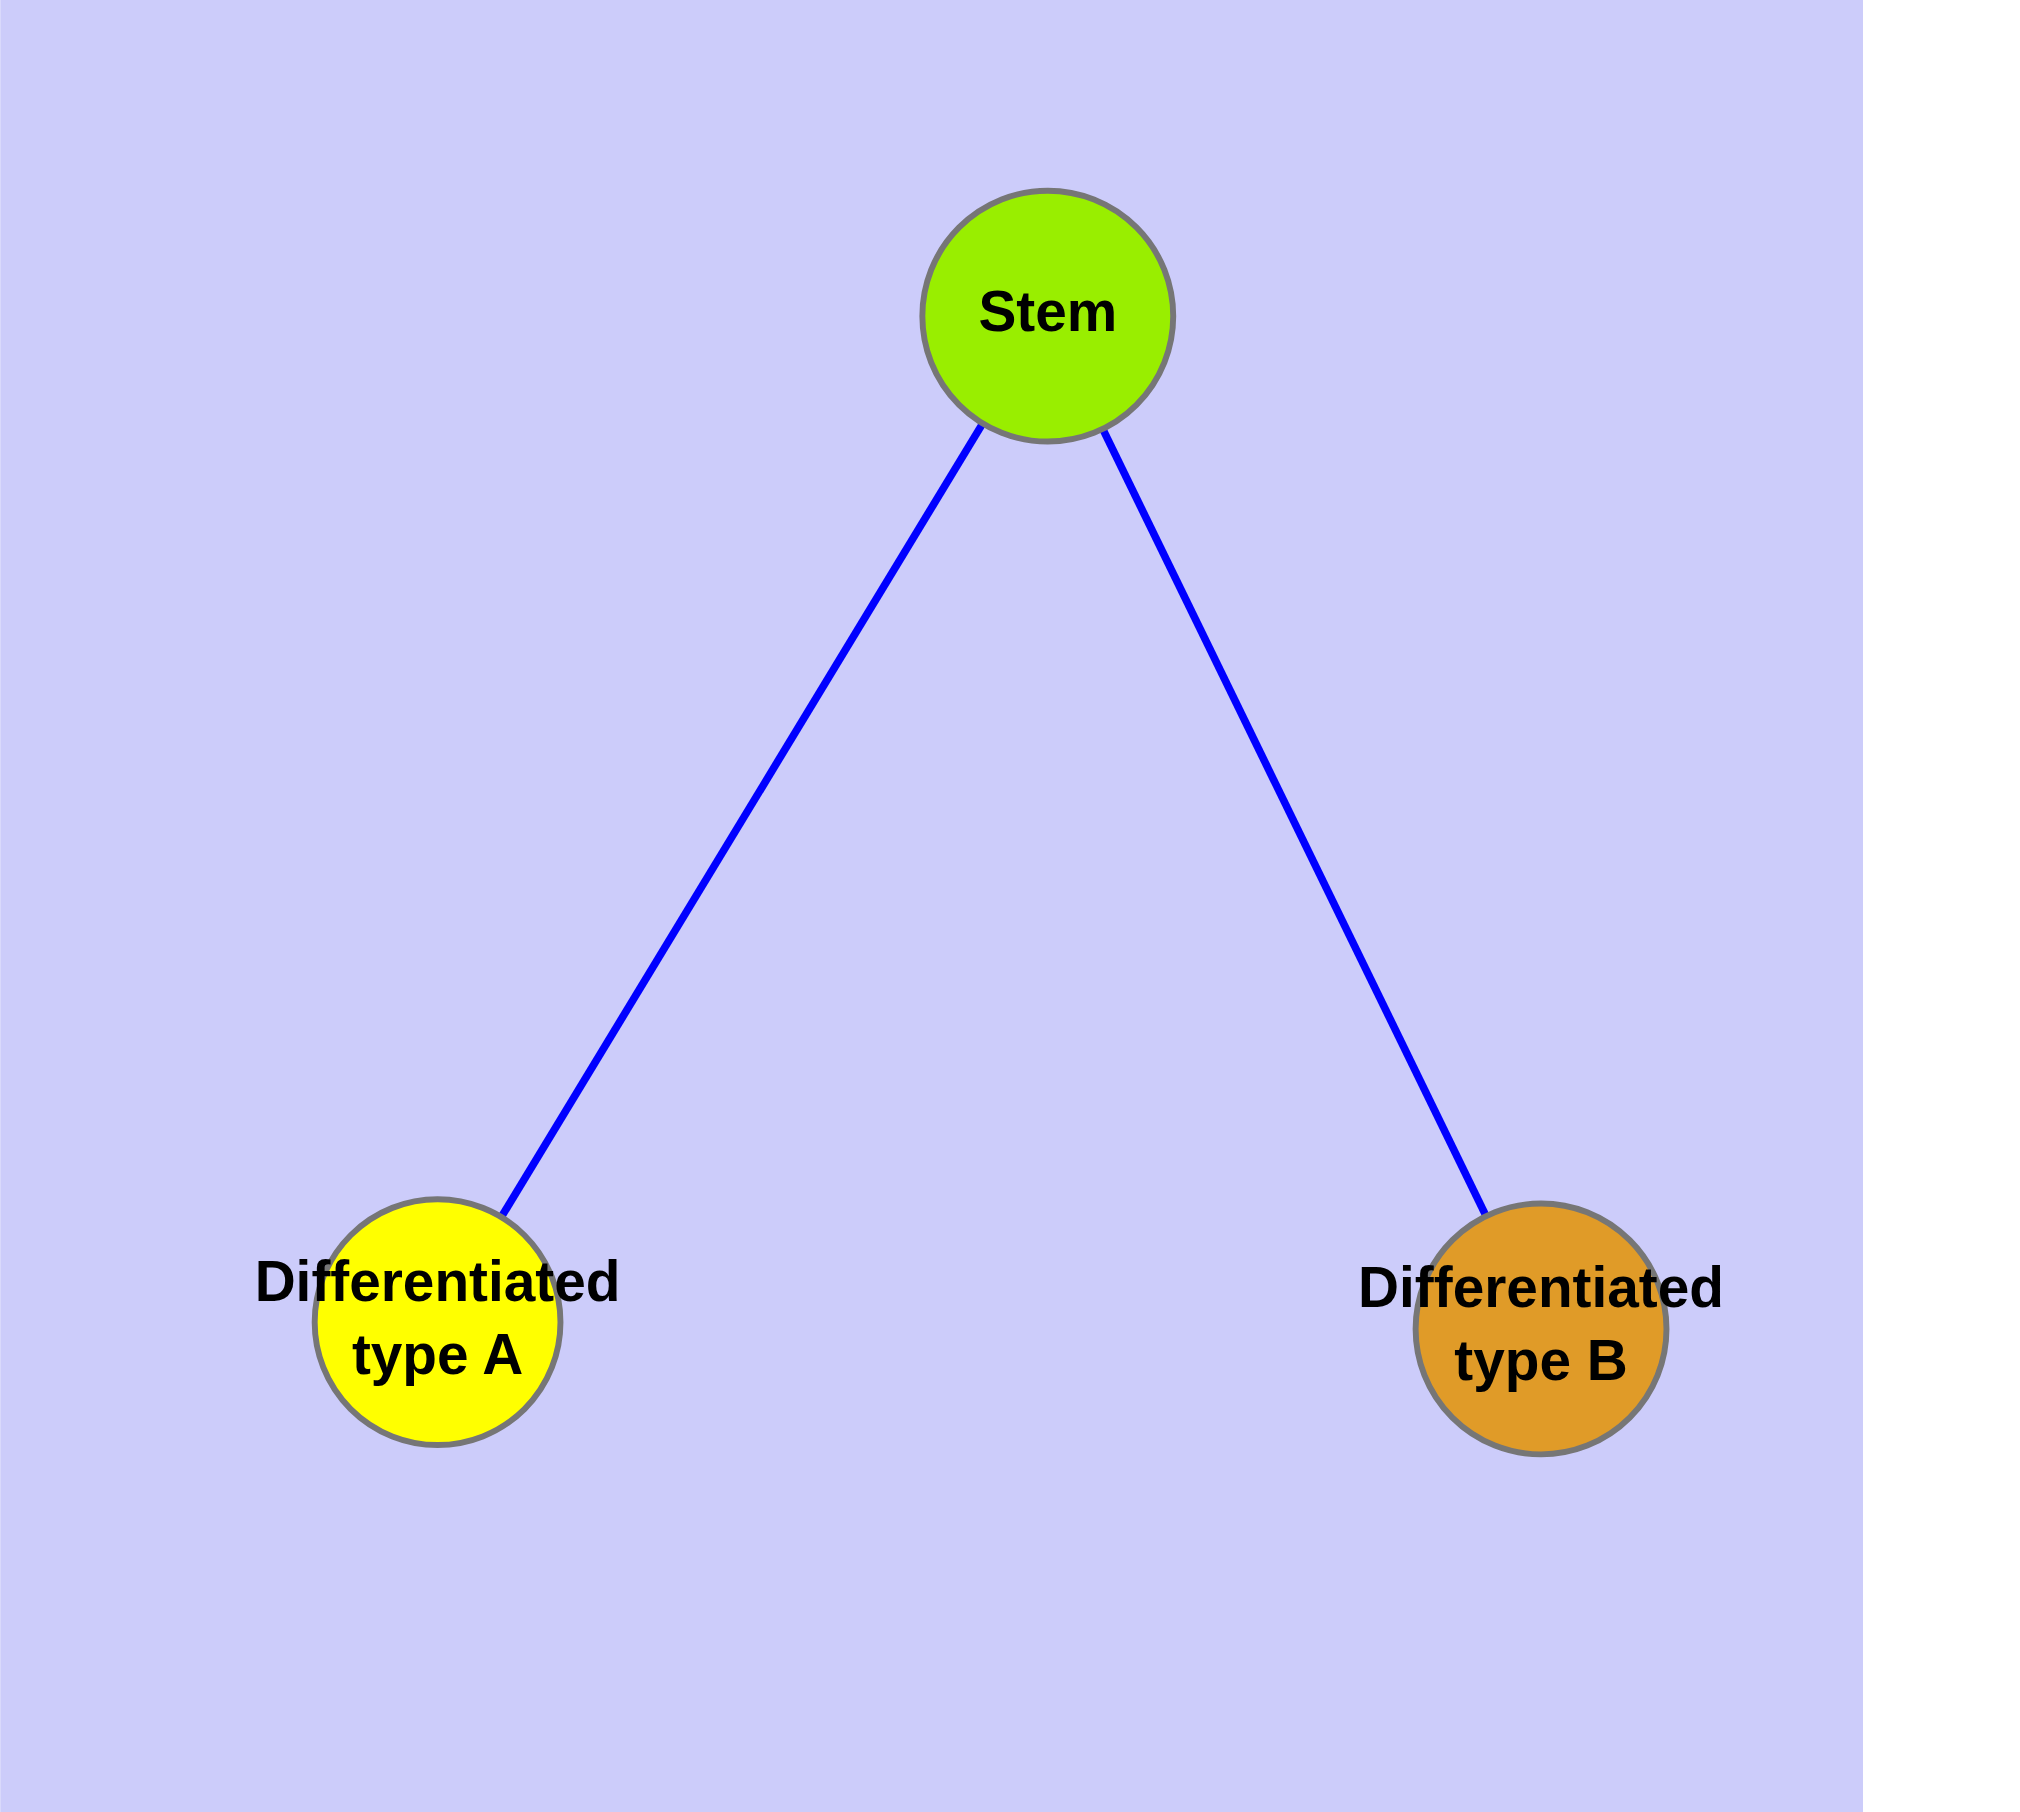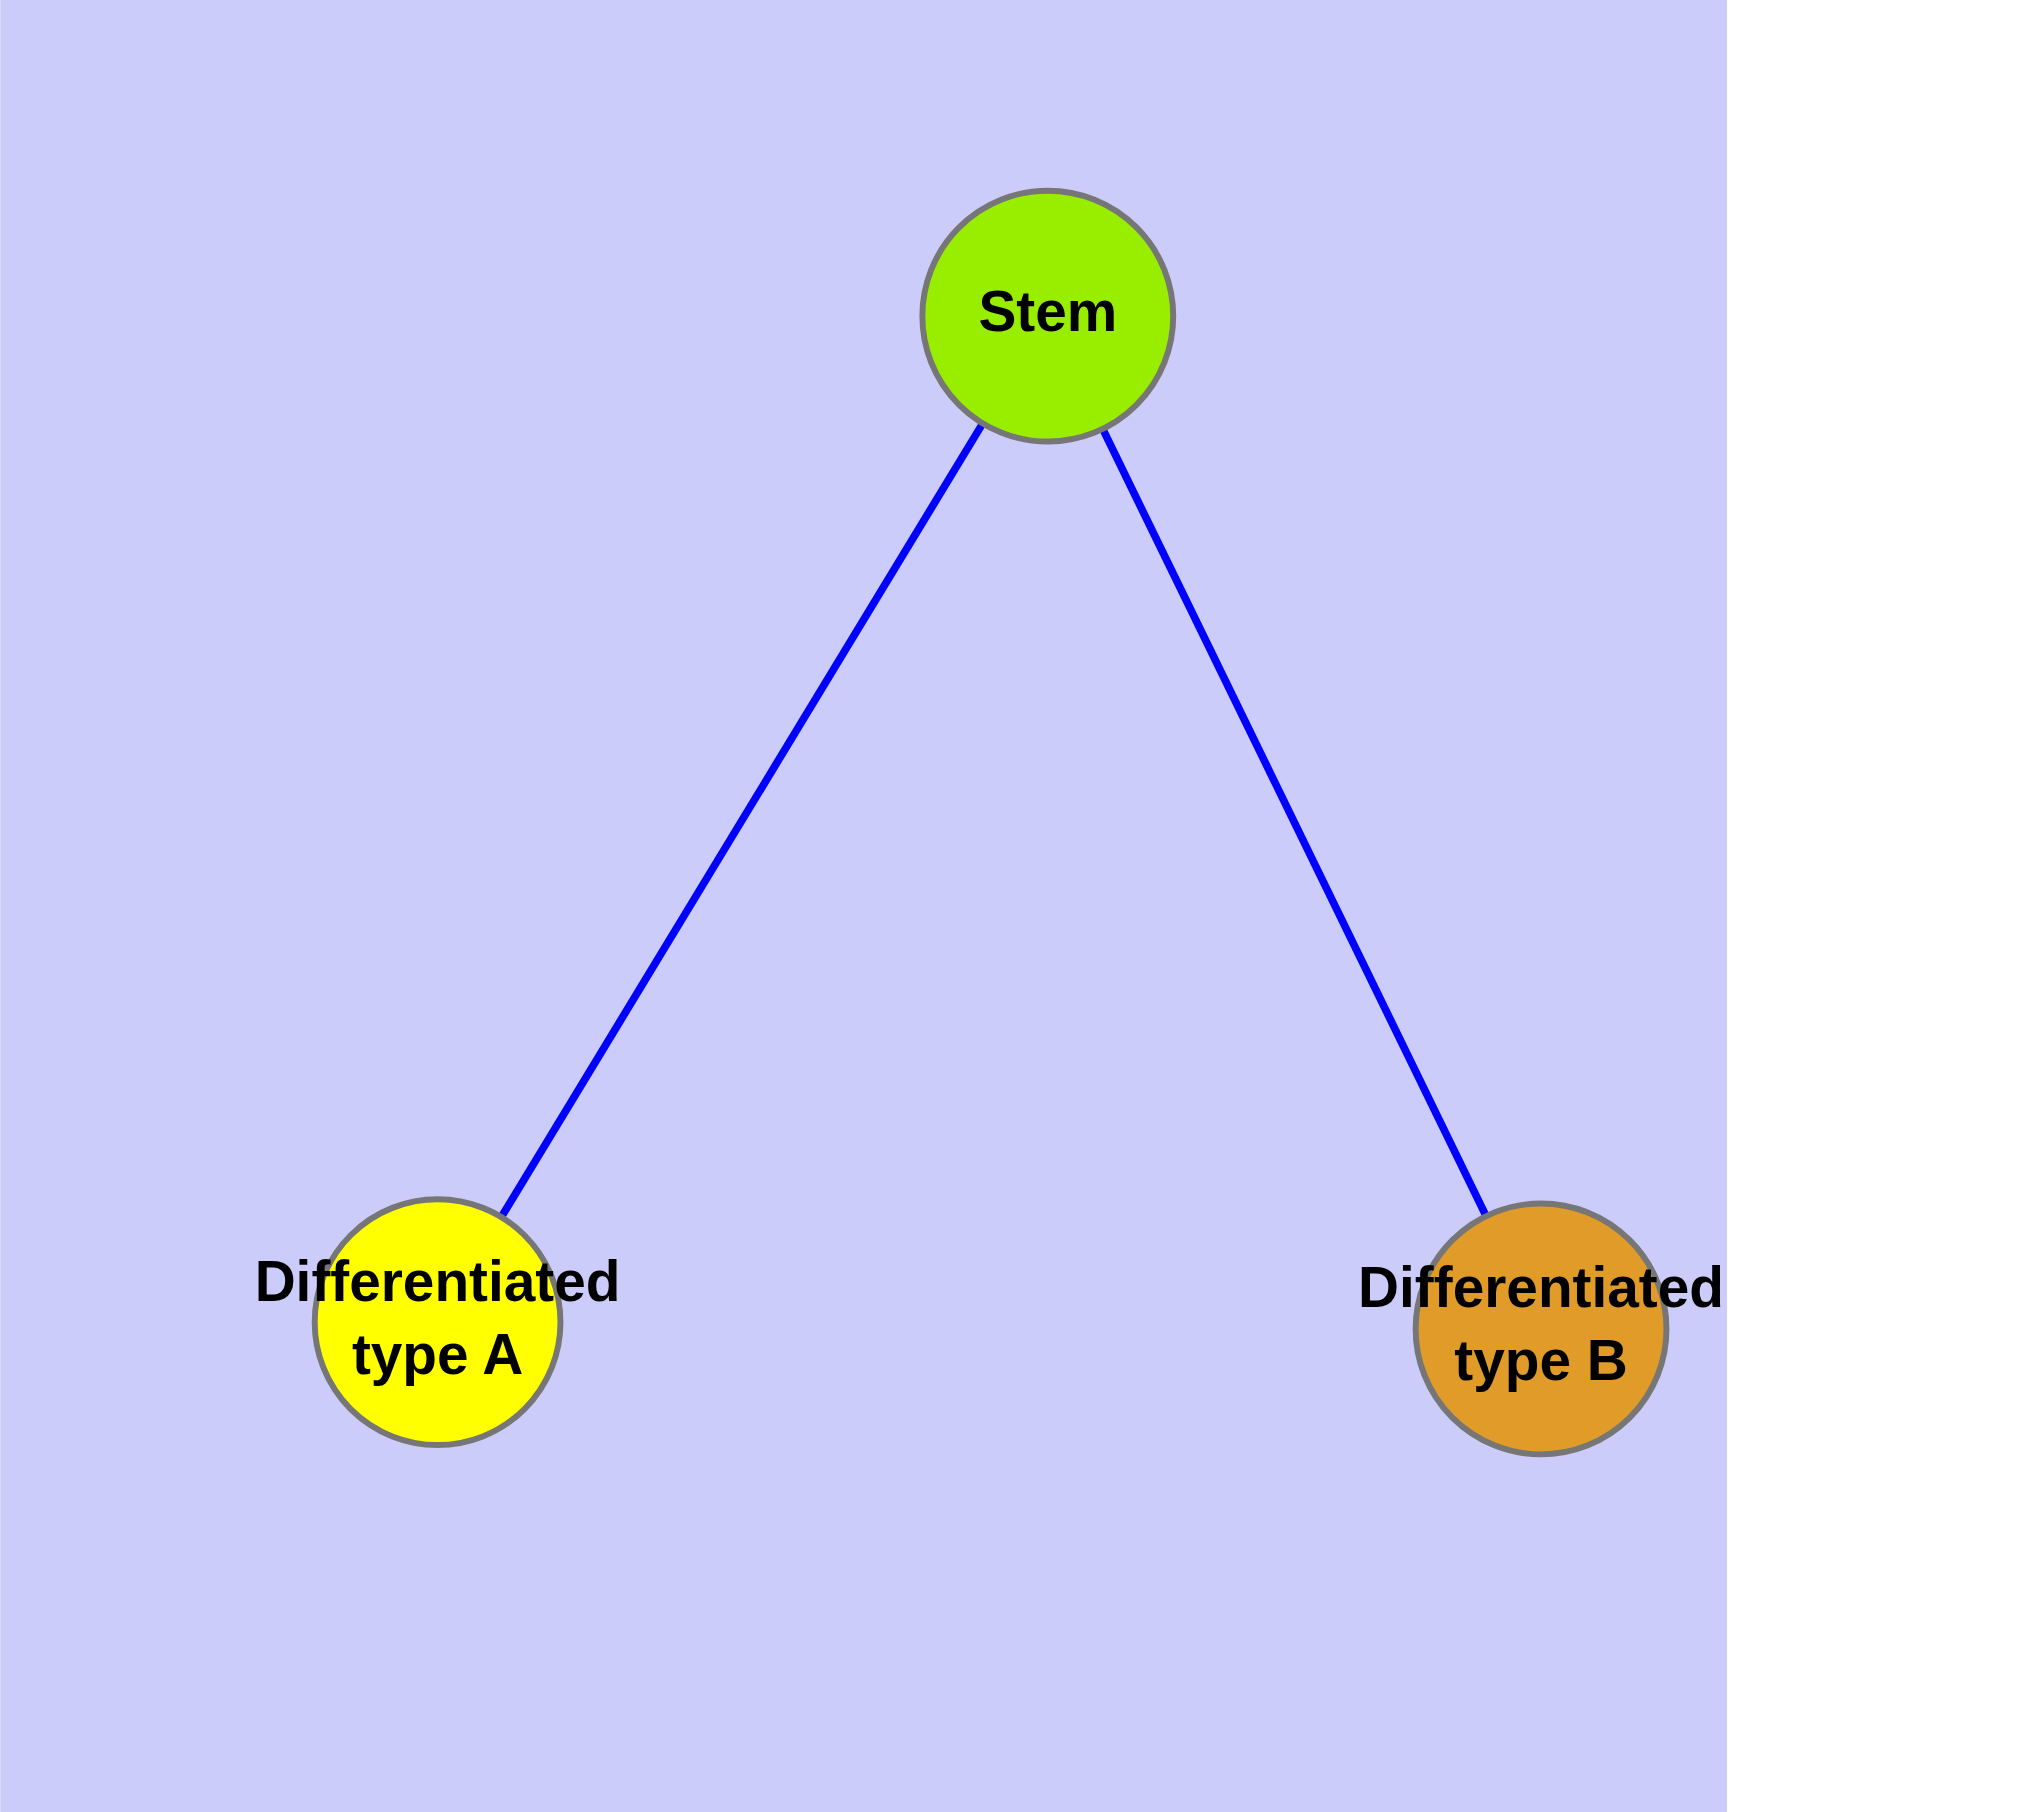--- a/index.html
+++ b/index.html
@@ -2,21 +2,21 @@
 <html style="font-size:13.6px"><head>
 <meta charset="utf-8">
 <style>
   html, body {
     margin: 0;
     padding: 0;
     background: #ffffff;
   }
   #canvas {
     position: relative;
-    width: 1727px;
+    width: 1863px;
     height: 1812px;
     overflow: hidden;
     font-family: "Liberation Sans", sans-serif;
     text-decoration: underline;
   }
   #graph-svg {
     position: absolute;
     top: 0;
     left: 0;
     width: 2021px;

